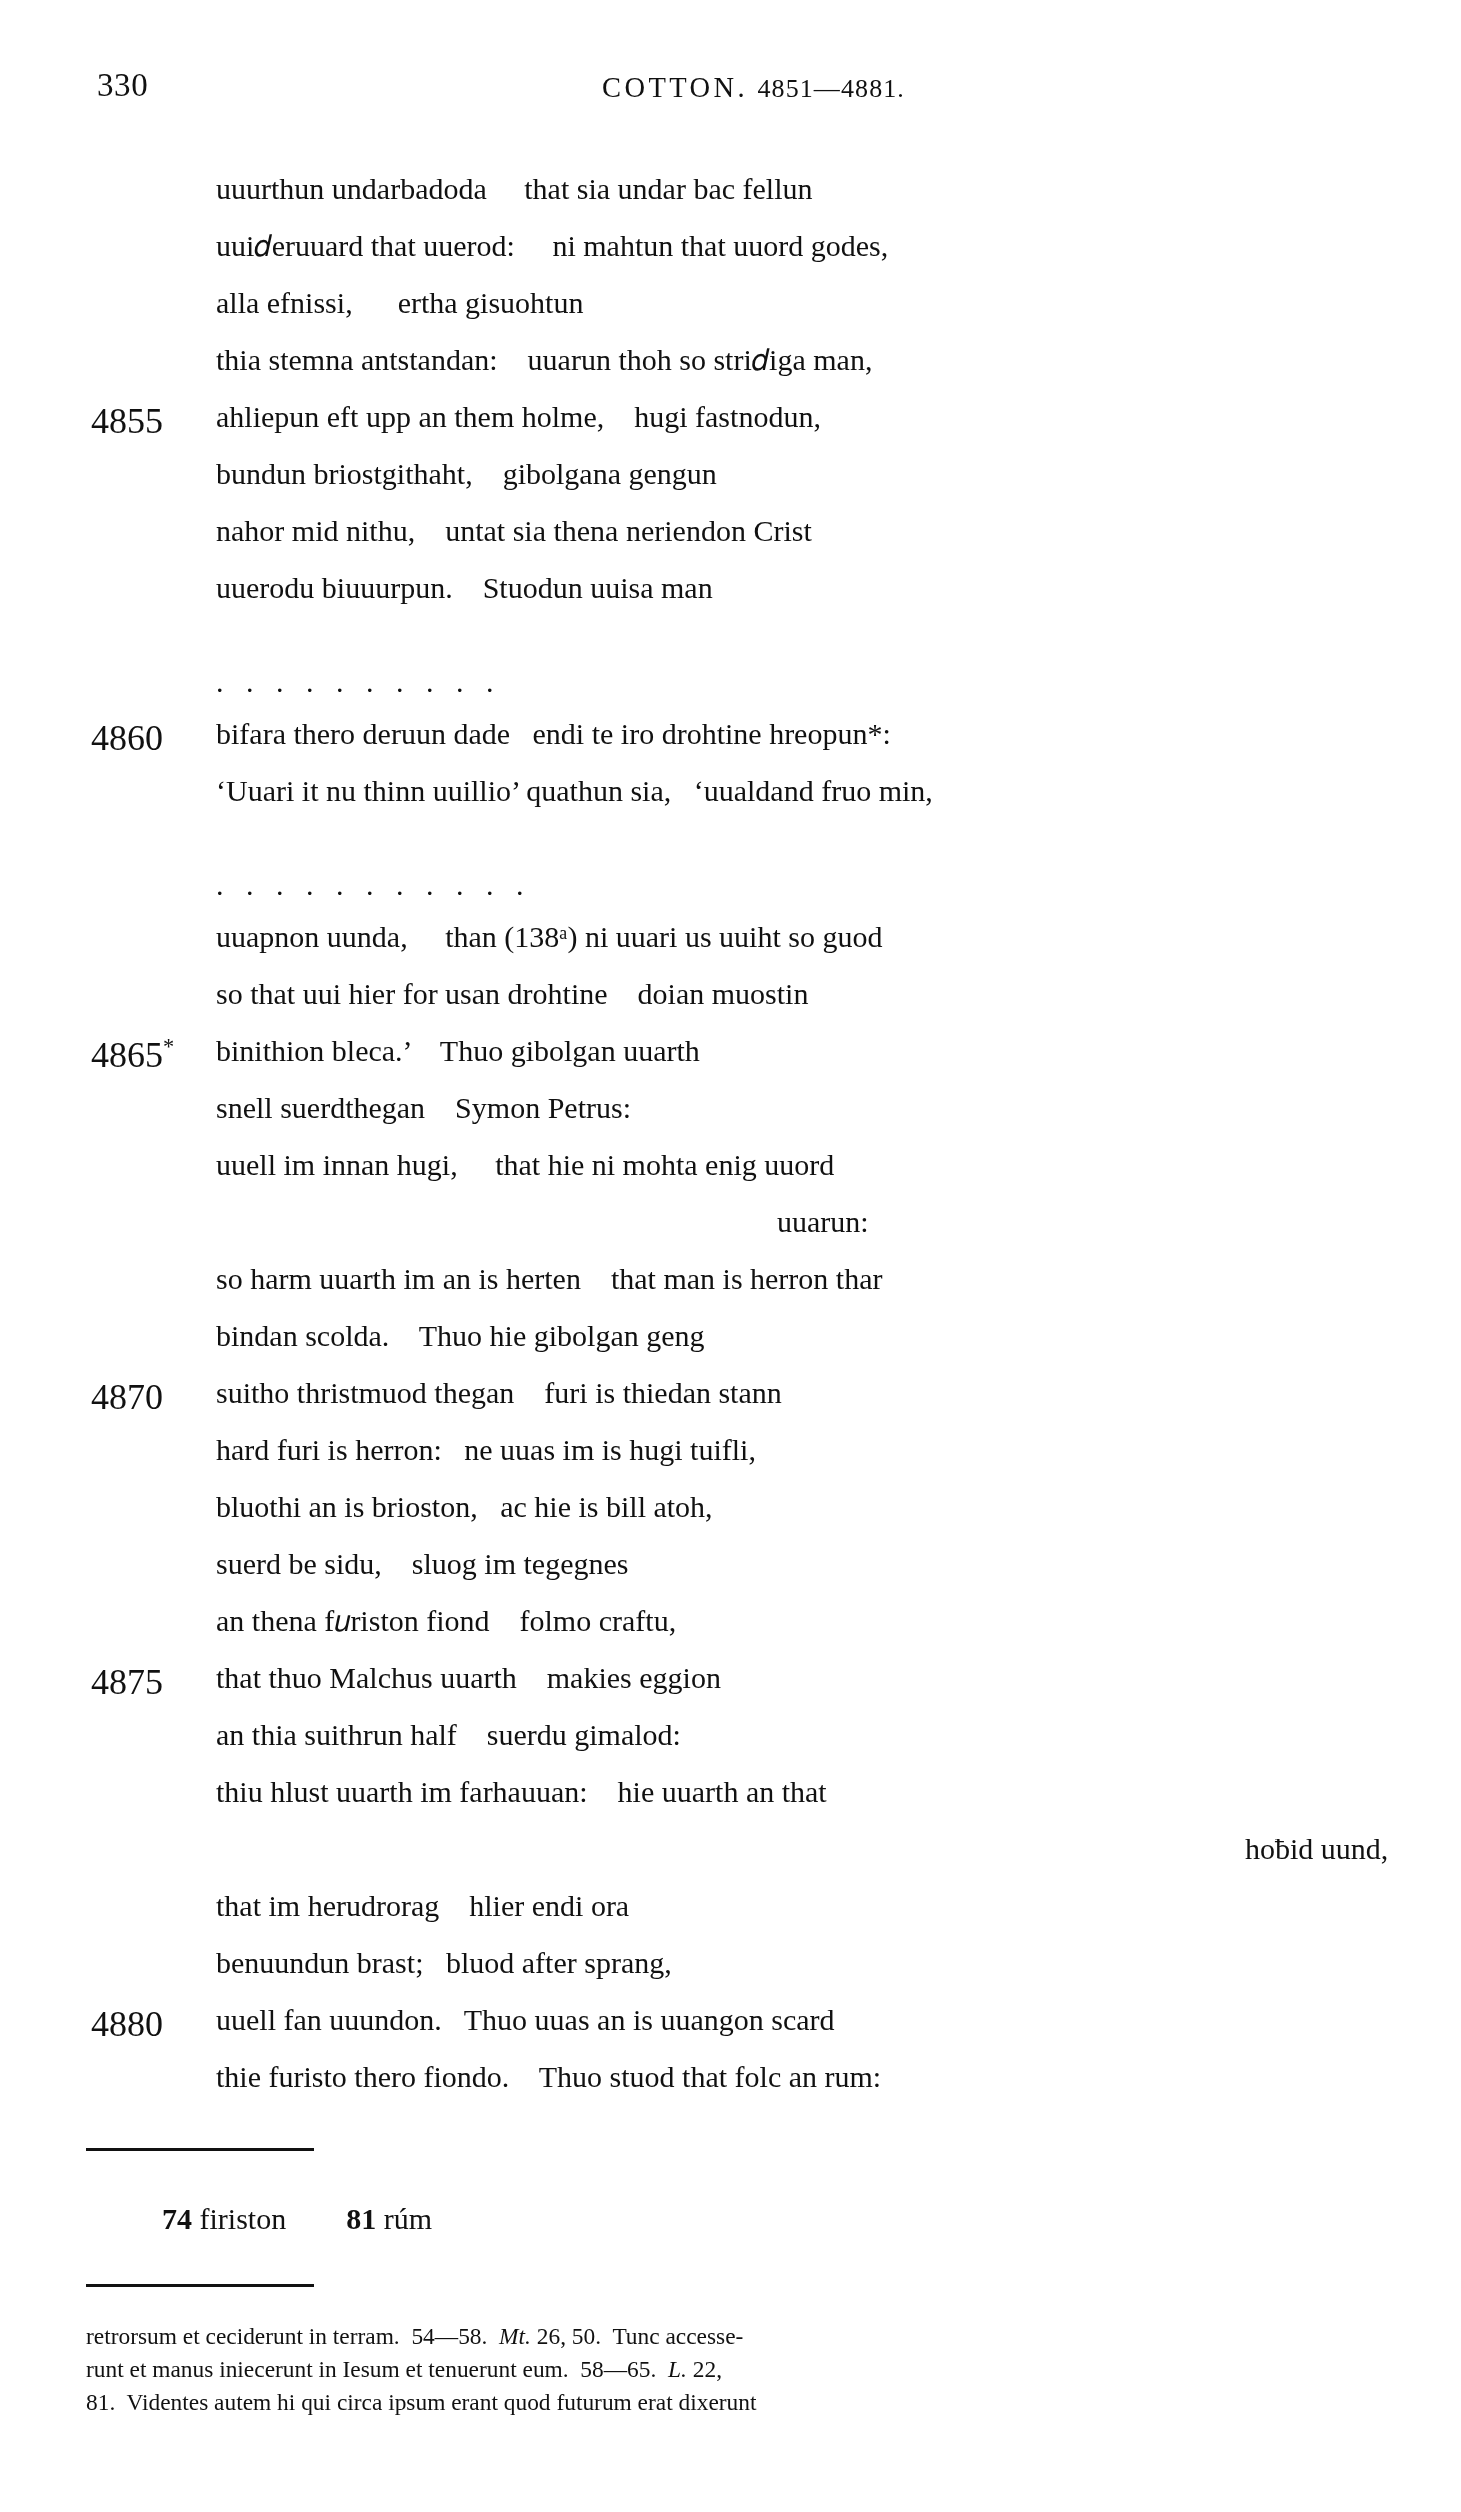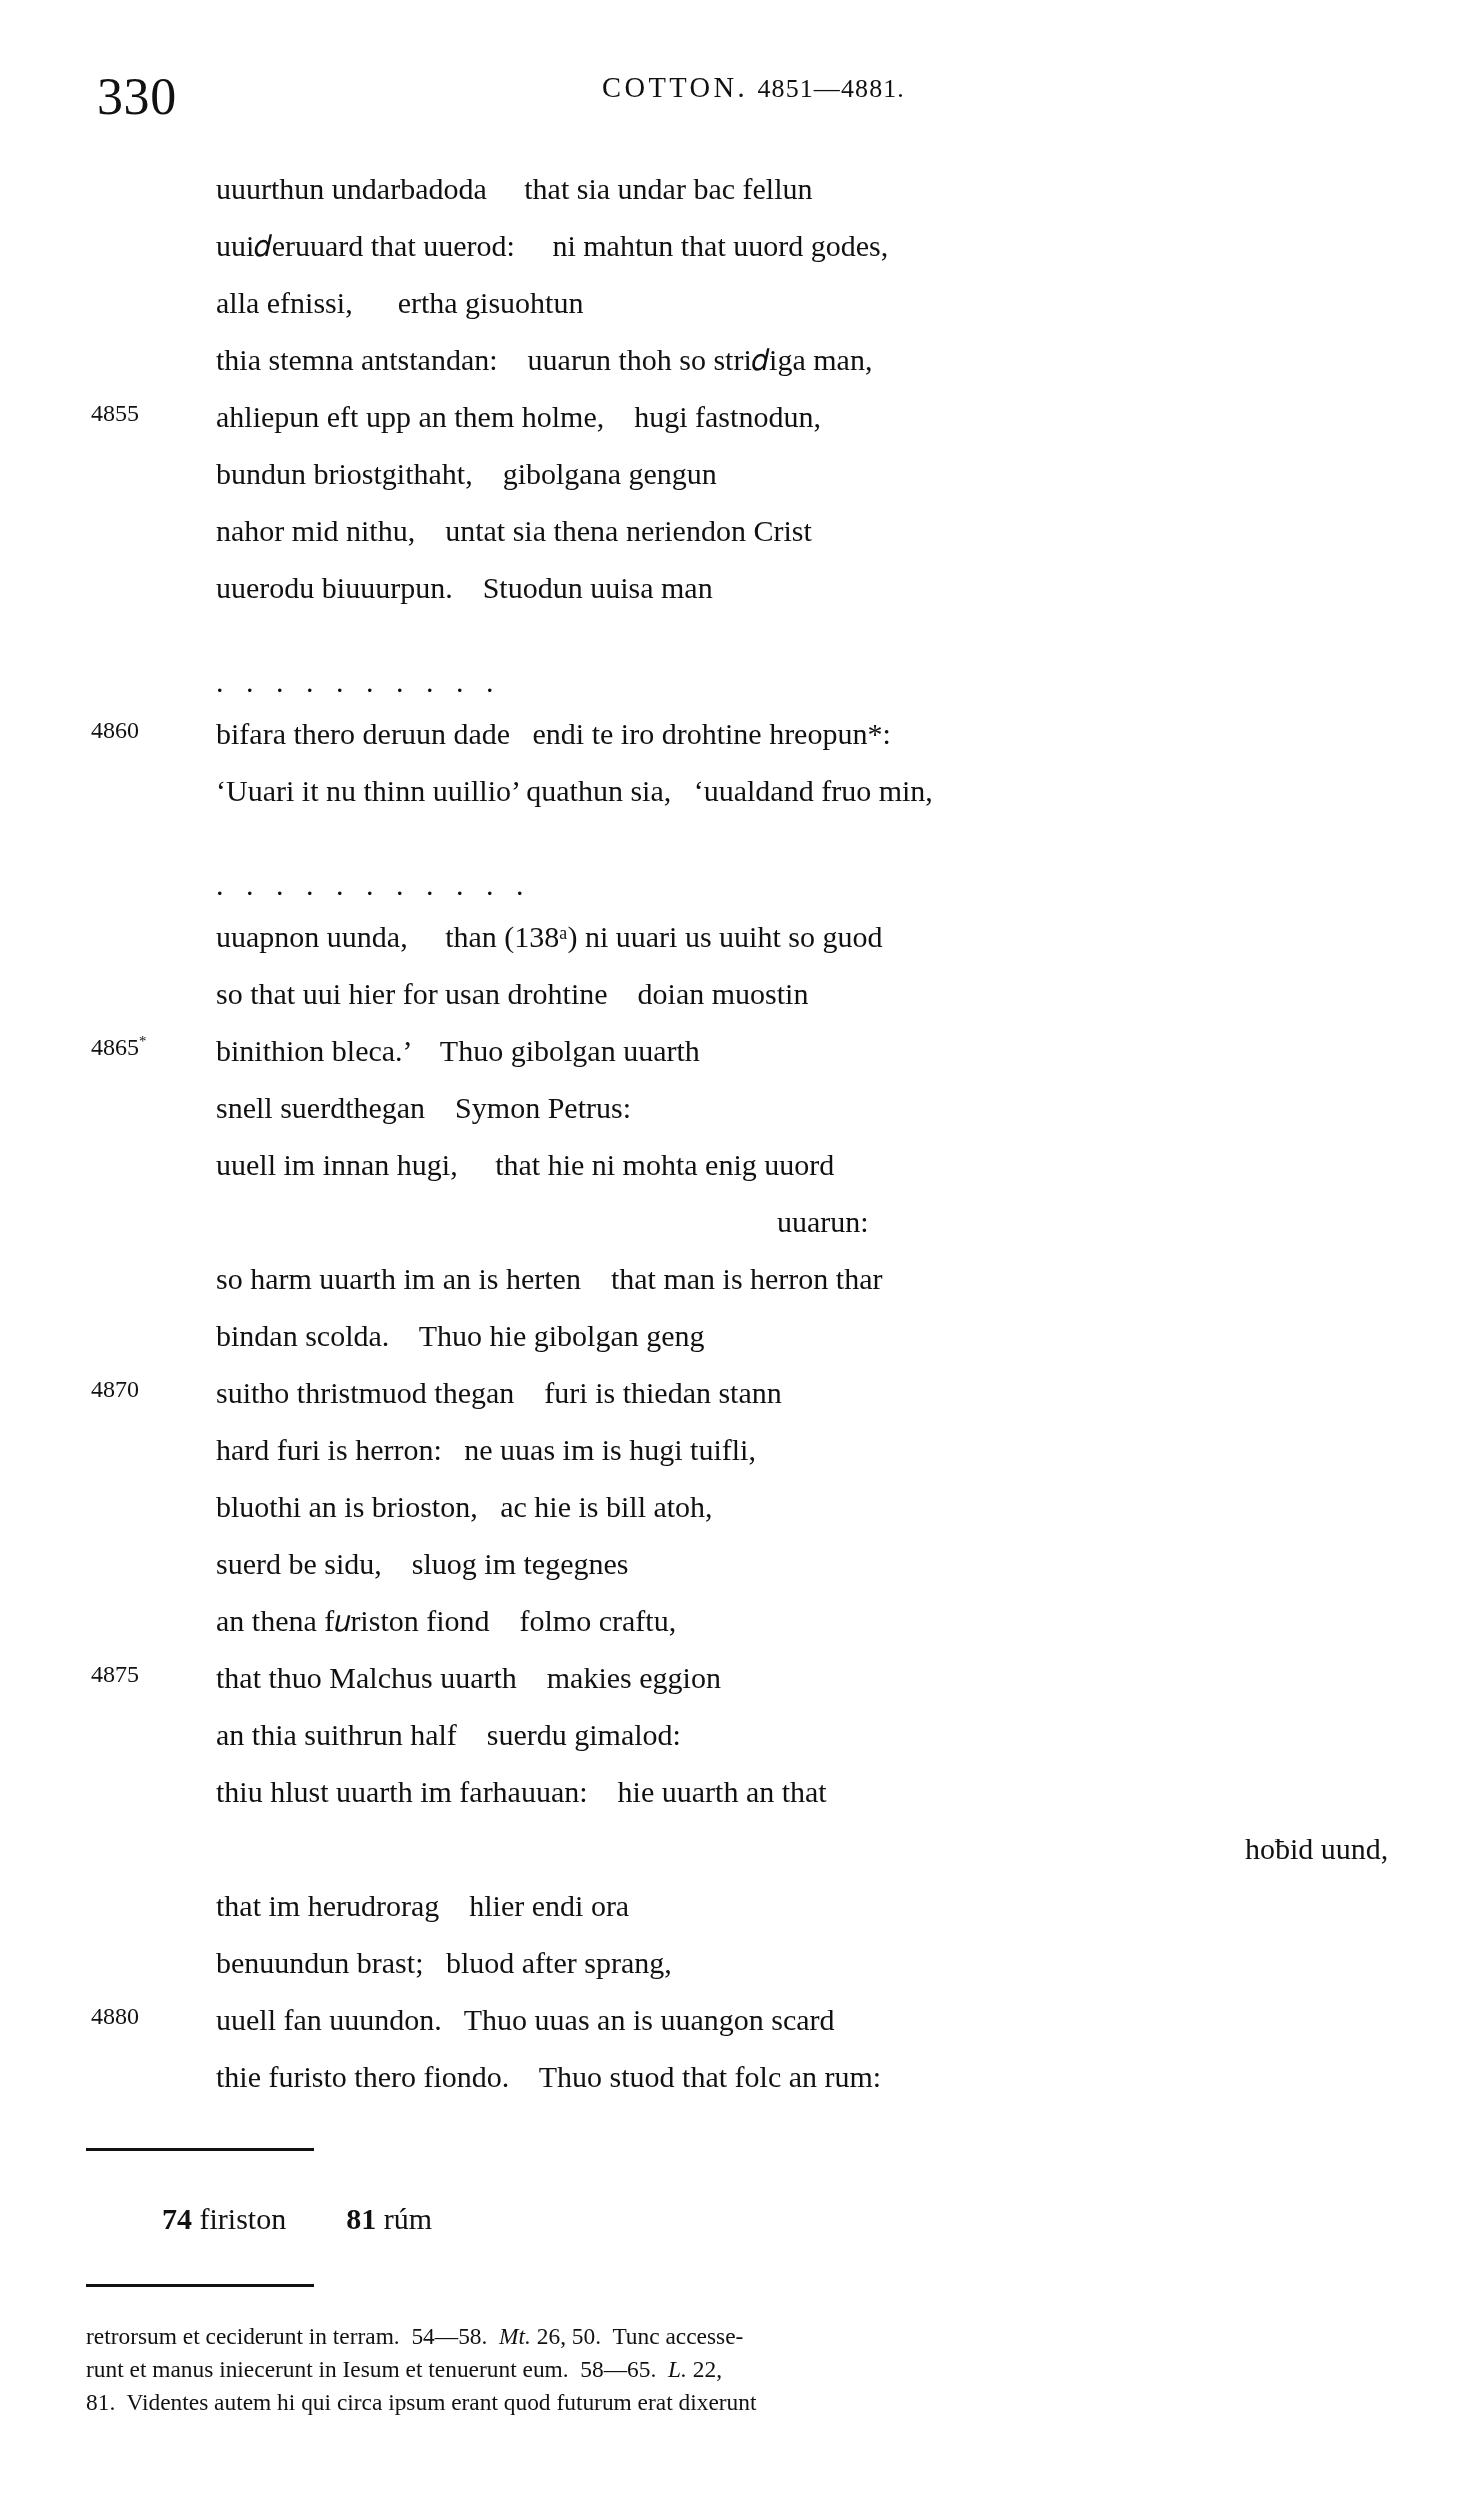--- a/index.html
+++ b/index.html
@@ -21,21 +21,21 @@
 
   
   .runhead {
     position:absolute;
     top:67px; left:0; right:0;
     height:51px;
   }
   .folio-number {
     position:absolute;
     left:97px; top:0;
-    font-size:52px;
+    font-size:33px;
     font-weight:400;
     letter-spacing:0.6px;
   }
   .runhead-title {
     position:absolute;
     left:0; right:0; top:4.6px;
     text-align:center;
     font-size:28.5px;
     letter-spacing:2.3px;
     padding-left:45px;
@@ -53,21 +53,21 @@
     position:relative;
     height:57px;
     font-size:30px;
     white-space:pre;
   }
   .vnum {
     position:absolute;
     left:91px; top:1.1px;
     width:120px;
     text-align:left;
-    font-size:24px;
+    font-size:36px;
     white-space:pre;
   }
   .vtext {
     position:absolute;
     left:216px; top:1.1px;
     white-space:pre;
   }
   .vtext.indent-deep { left:777px; }
   .vtext.indent-mid  { left:1245px; }
 

